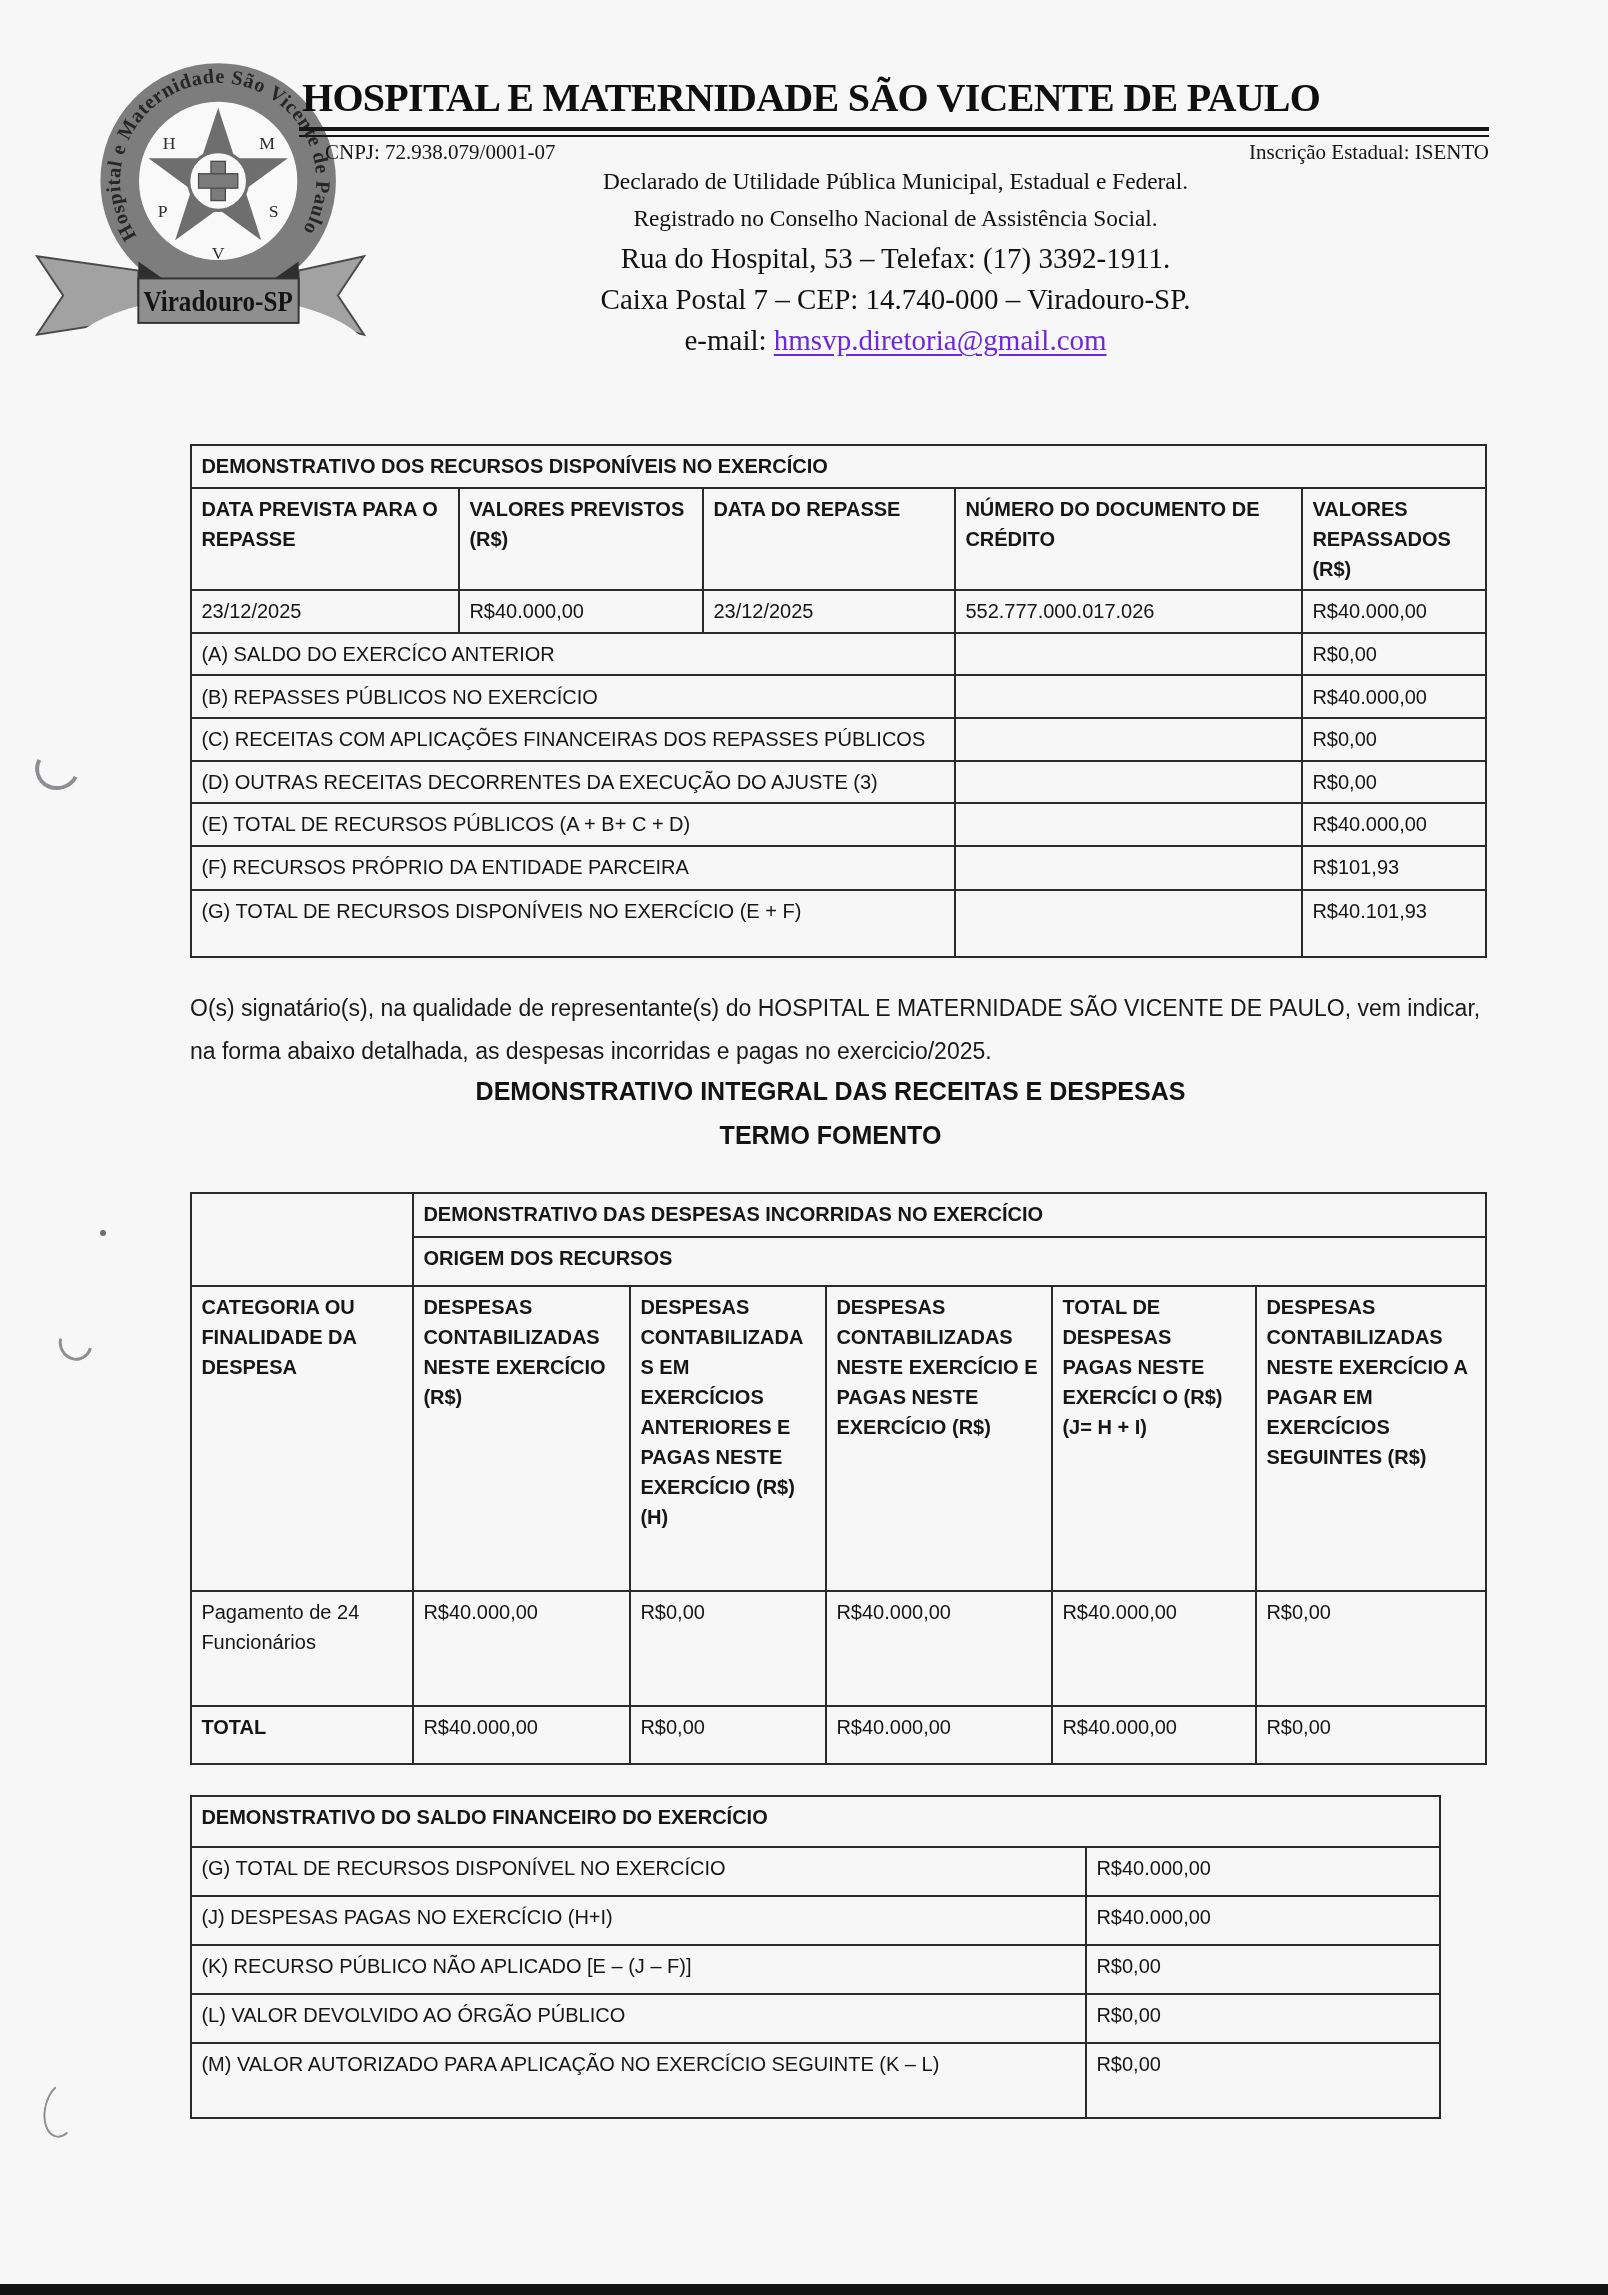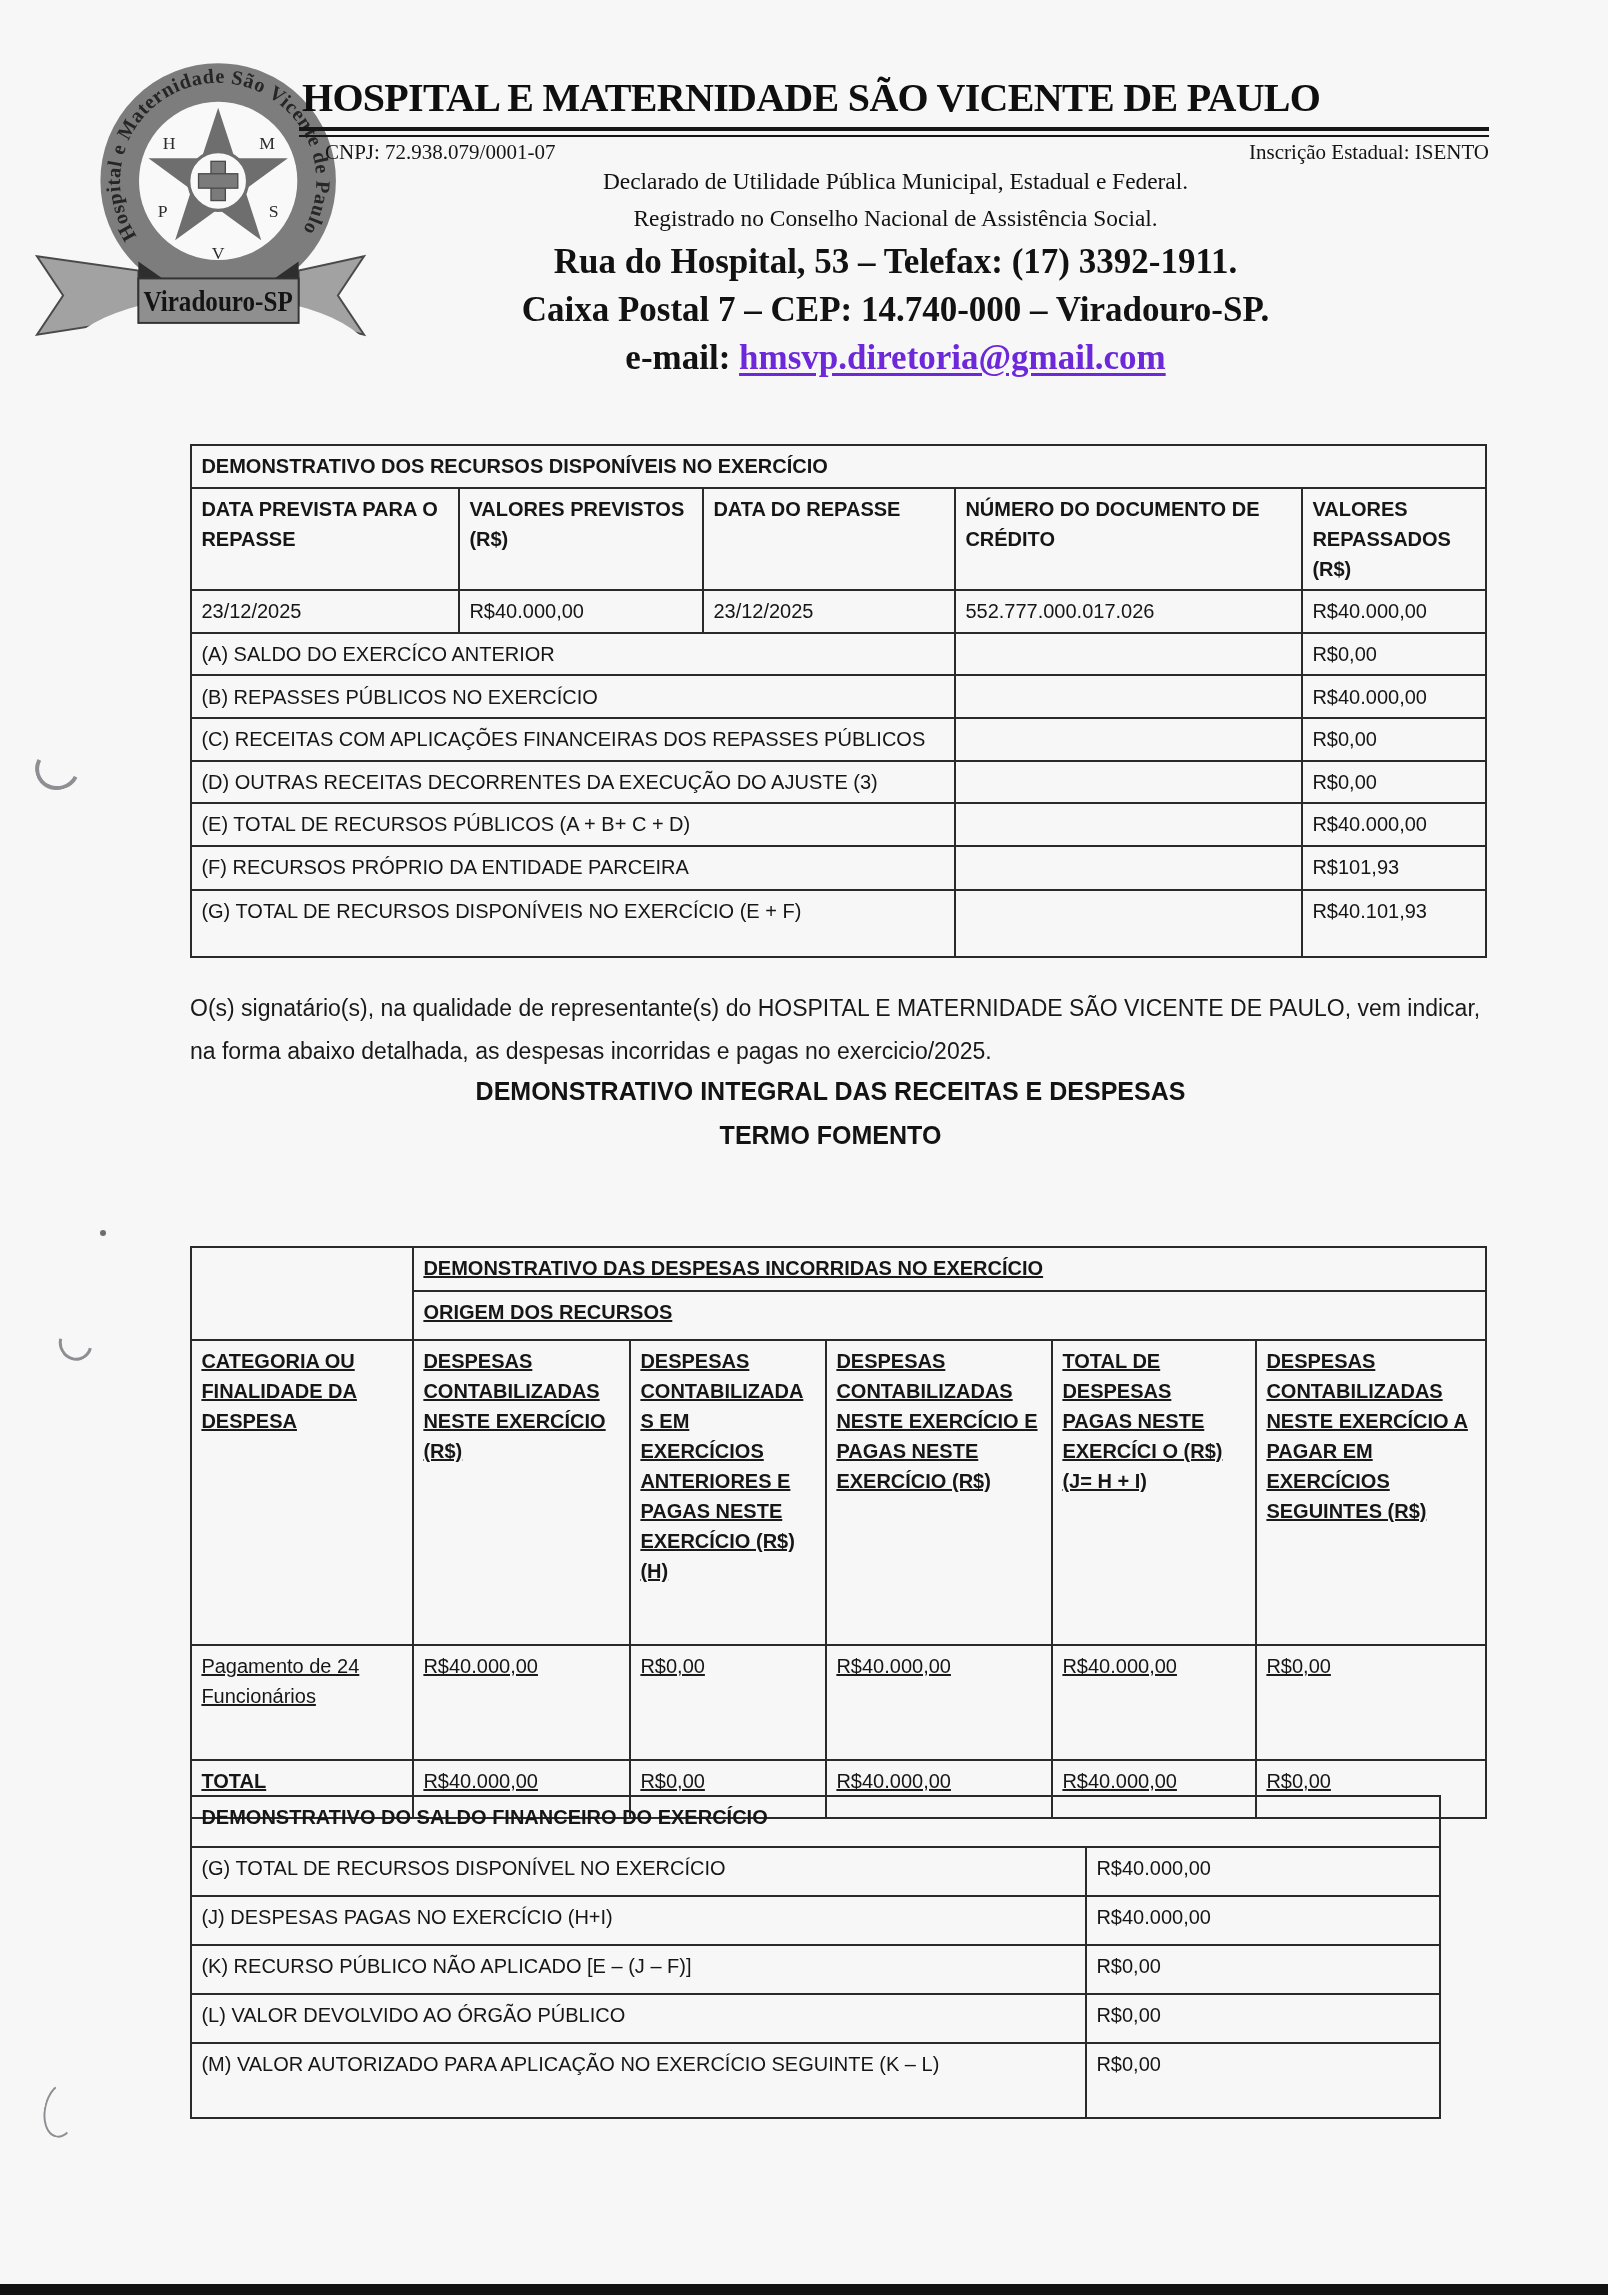--- a/index.html
+++ b/index.html
@@ -23,21 +23,21 @@
     position:absolute;left:302px;top:140px;width:1187px;
     display:flex;justify-content:space-between;
     font:400 21px/1.2 "Liberation Serif",serif;color:#141414;
   }
   .cnpj-row .left{padding-left:23px;}
   .addr{
     position:absolute;left:302px;top:168px;width:1187px;text-align:center;
     font-family:"Liberation Serif",serif;color:#121212;
   }
   .addr .s{font-size:23.4px;line-height:1.18;margin-bottom:9.4px;}
-  .addr .l{font-size:35px;line-height:1.12;margin-bottom:8.7px;font-weight:bold;}
+  .addr .l{font-size:29px;line-height:1.12;margin-bottom:8.7px;}
   .addr a{color:#6d28d9;text-decoration:underline;text-underline-offset:4px;}
   
   table.doc{position:absolute;border-collapse:collapse;table-layout:fixed;}
   table.doc td{
     border:2px solid #2a2a2a;padding:5.3px 9.4px;vertical-align:top;
     font-size:20px;line-height:1.5;color:#161616;text-align:left;
     overflow:hidden;
   }
   td.tt{font-weight:700;font-size:20px;}
   td.hd{font-weight:700;font-size:19.4px;line-height:1.8;}
@@ -193,21 +193,21 @@
 </tbody>
   </table>
 
 <div class="para">
   <span>O(s) signatário(s), na qualidade de representante(s) do </span><b>HOSPITAL E MATERNIDADE SÃO VICENTE DE PAULO,</b><span> vem indicar, na forma abaixo detalhada, as despesas incorridas e pagas no exercicio/2025.</span>
 </div>
 
 <div class="h-center" style="top:1077px">DEMONSTRATIVO INTEGRAL DAS RECEITAS E DESPESAS</div>
 <div class="h-center" style="top:1121px">TERMO FOMENTO</div>
 
-<table class="doc" style="left:190px;top:1246px;width:1296px;text-decoration:underline;">
+<table class="doc" style="left:190px;top:1192px;width:1296px;">
   <colgroup>
       <col style="width:222px">
       <col style="width:217px">
       <col style="width:196px">
       <col style="width:226px">
       <col style="width:204px">
       <col style="width:230px">
     </colgroup>
   <tbody>
       <tr style="height:44px">

